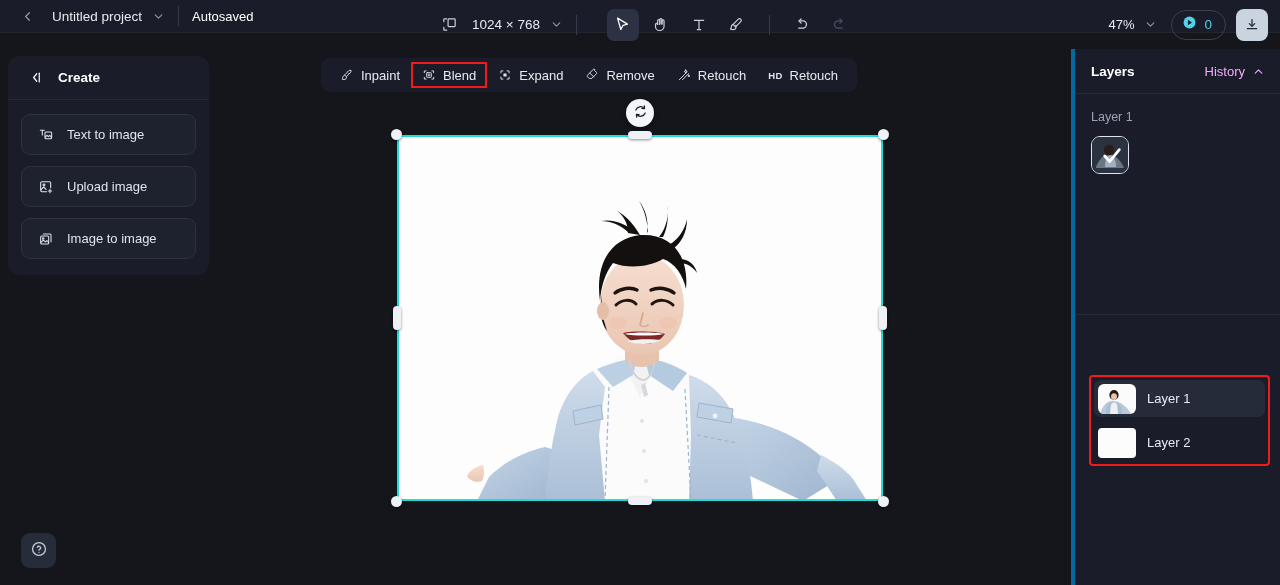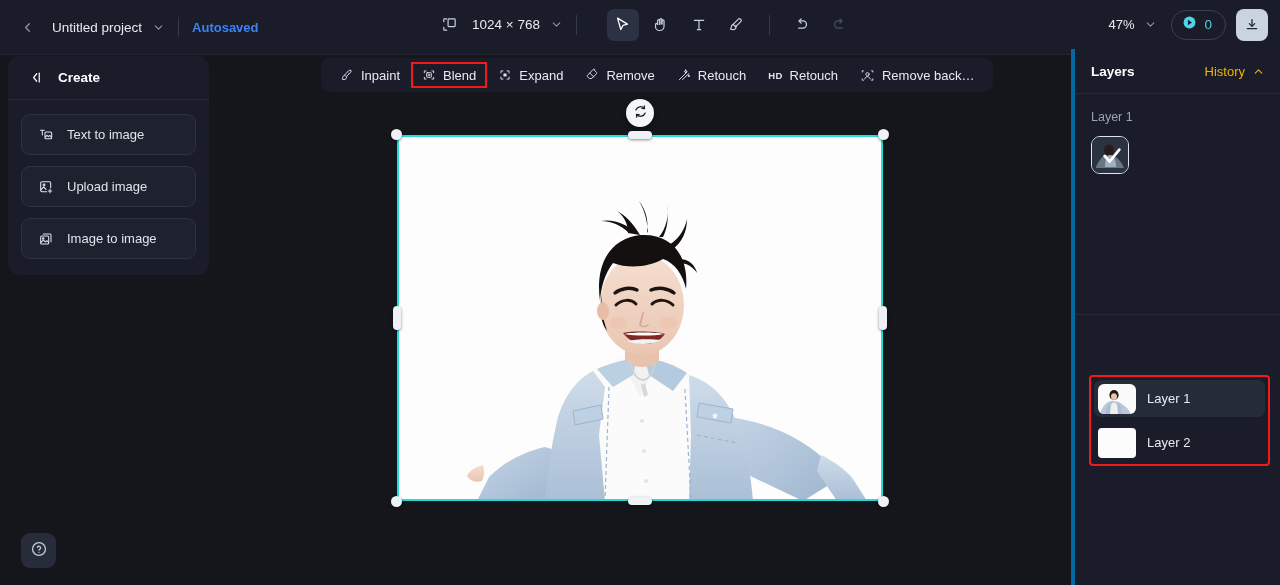--- a/index.html
+++ b/index.html
@@ -7,42 +7,42 @@
     width: 1280px; height: 585px;
     background: #15161c;
     font-family: "Liberation Sans", sans-serif;
     overflow: hidden;
     -webkit-font-smoothing: antialiased;
   }
   #app { position: relative; width: 1280px; height: 585px; }
 
   
   .topbar {
-    position: absolute; left: 0; top: 0; width: 1280px; height: 55px;
+    position: absolute; left: 0; top: 0; width: 1280px; height: 33px;
     background: #1a1d29;
     display: flex; align-items: center;
     border-bottom: 1px solid #22252f;
   }
   .tb-back {
     width: 30px; height: 30px; margin-left: 12px;
     display: flex; align-items: center; justify-content: center;
     color: #8f96a8; border-radius: 6px; cursor: pointer;
   }
   .proj-name {
     margin-left: 10px; color: #e8eaf0; font-size: 13.5px; font-weight: 400;
     cursor: pointer;
   }
   .chev {
     margin-left: 10px; color: #8f96a8; display: flex; align-items: center;
     cursor: pointer;
   }
   .tb-div {
     width: 1px; height: 20px; background: #343a4b; margin: 0 13px;
   }
-  .autosaved { color: #3b82f6; font-size: 13px; font-weight: bold; }
+  .autosaved { color: #ffffff; font-size: 13px; }
 
   .center-tools {
     position: absolute; left: 0; right: 0; top: 0; height: 49px;
     display: flex; align-items: center; justify-content: center;
     pointer-events: none;
     margin-left: 20px;
   }
   .center-tools > * { pointer-events: auto; }
   .canvas-size-ic { color: #c9cfdd; display: flex; align-items: center; cursor: pointer; }
   .canvas-size-txt {
@@ -155,21 +155,21 @@
   
   .layers-panel {
     position: absolute; right: 0; top: 49px; width: 209px; height: 536px;
     background: #1a1d29; border-left: 4px solid #0369a1;
   }
   .lp-head {
     height: 45px; display: flex; align-items: center; justify-content: space-between;
     padding: 0 15px 0 16px; border-bottom: 1px solid #262a36;
   }
   .lp-title { color: #fff; font-size: 13.5px; font-weight: bold; }
-  .lp-hist { display: flex; align-items: center; gap: 7px; color: #eab308; font-size: 13px; cursor: pointer; }
+  .lp-hist { display: flex; align-items: center; gap: 7px; color: #f0abfc; font-size: 13px; cursor: pointer; }
   .lp-sec1 { padding: 16px 16px 0 16px; }
   .lp-sub { color: #9aa2b4; font-size: 12.5px; }
   .thumb-sel {
     margin-top: 12px; width: 38px; height: 38px; border-radius: 9px;
     border: 1.6px solid #dfe4ee; background: #252a38;
     display: flex; align-items: center; justify-content: center;
     overflow: hidden; position: relative; cursor: pointer;
   }
   .lp-divider { position: absolute; left: 0; right: 0; top: 265px; height: 1px; background: #262a36; }
 
@@ -407,30 +407,20 @@
         </svg>
       </span>
       <span>Retouch</span>
     </div>
 
     <div class="et-btn">
       <span class="hd-badge">HD</span>
       <span>Retouch</span>
     </div>
 
-    <div class="et-btn">
-      <span class="et-ic">
-        <svg width="15" height="15" viewBox="0 0 24 24" fill="none" stroke="currentColor" stroke-width="1.5" stroke-linecap="round" stroke-linejoin="round">
-          <path d="M3.5 6.5v-2h2M20.5 6.5v-2h-2M3.5 17.5v2h2M20.5 17.5v2h-2"></path>
-          <circle cx="12" cy="10" r="2.6"></circle>
-          <path d="M7.6 17.5c.6-2.3 2.3-3.6 4.4-3.6s3.8 1.3 4.4 3.6"></path>
-        </svg>
-      </span>
-      <span>Remove back…</span>
-    </div>
 
   </div>
 
   <div class="canvas-wrap">
 
     <div class="artboard">
       <svg class="person" viewBox="0 0 486 366" preserveAspectRatio="xMidYMid slice">
         <defs>
           <linearGradient id="denim" x1="0" y1="0" x2="0" y2="1">
             <stop offset="0" stop-color="#cfdcea"></stop>

